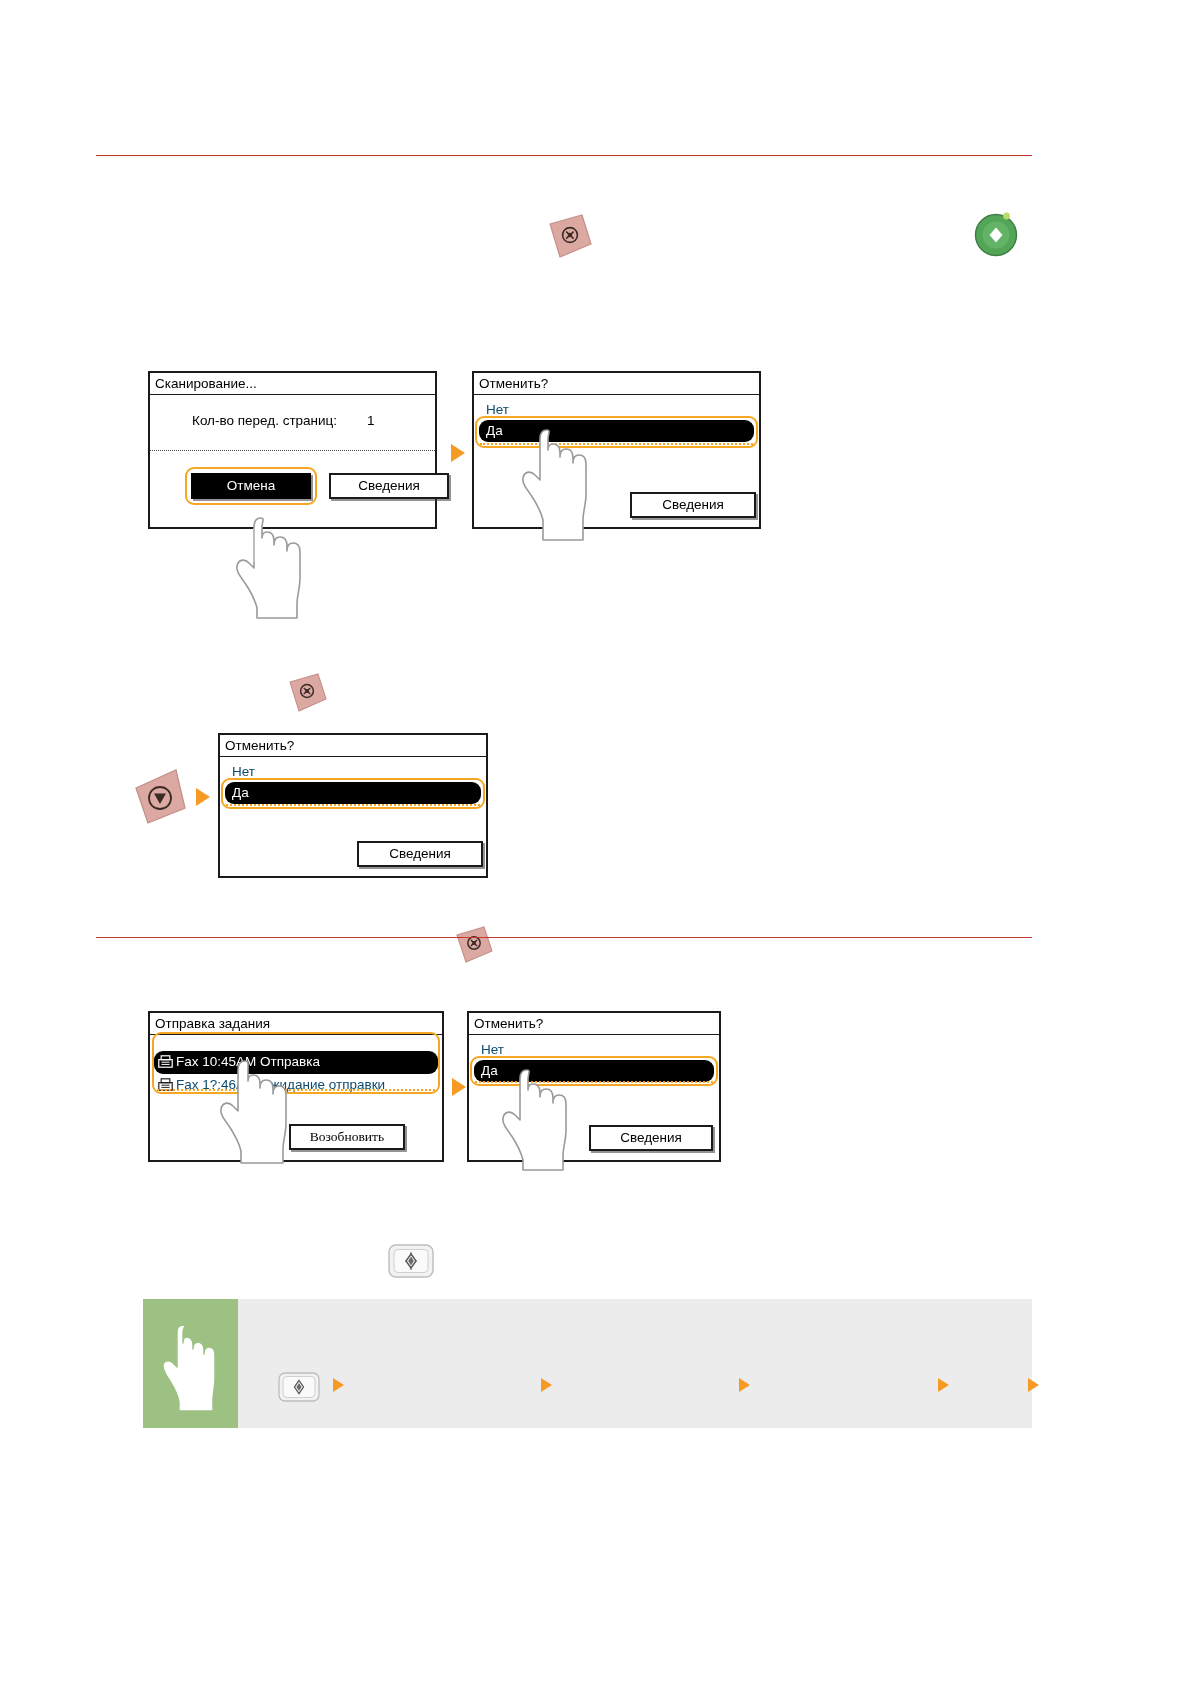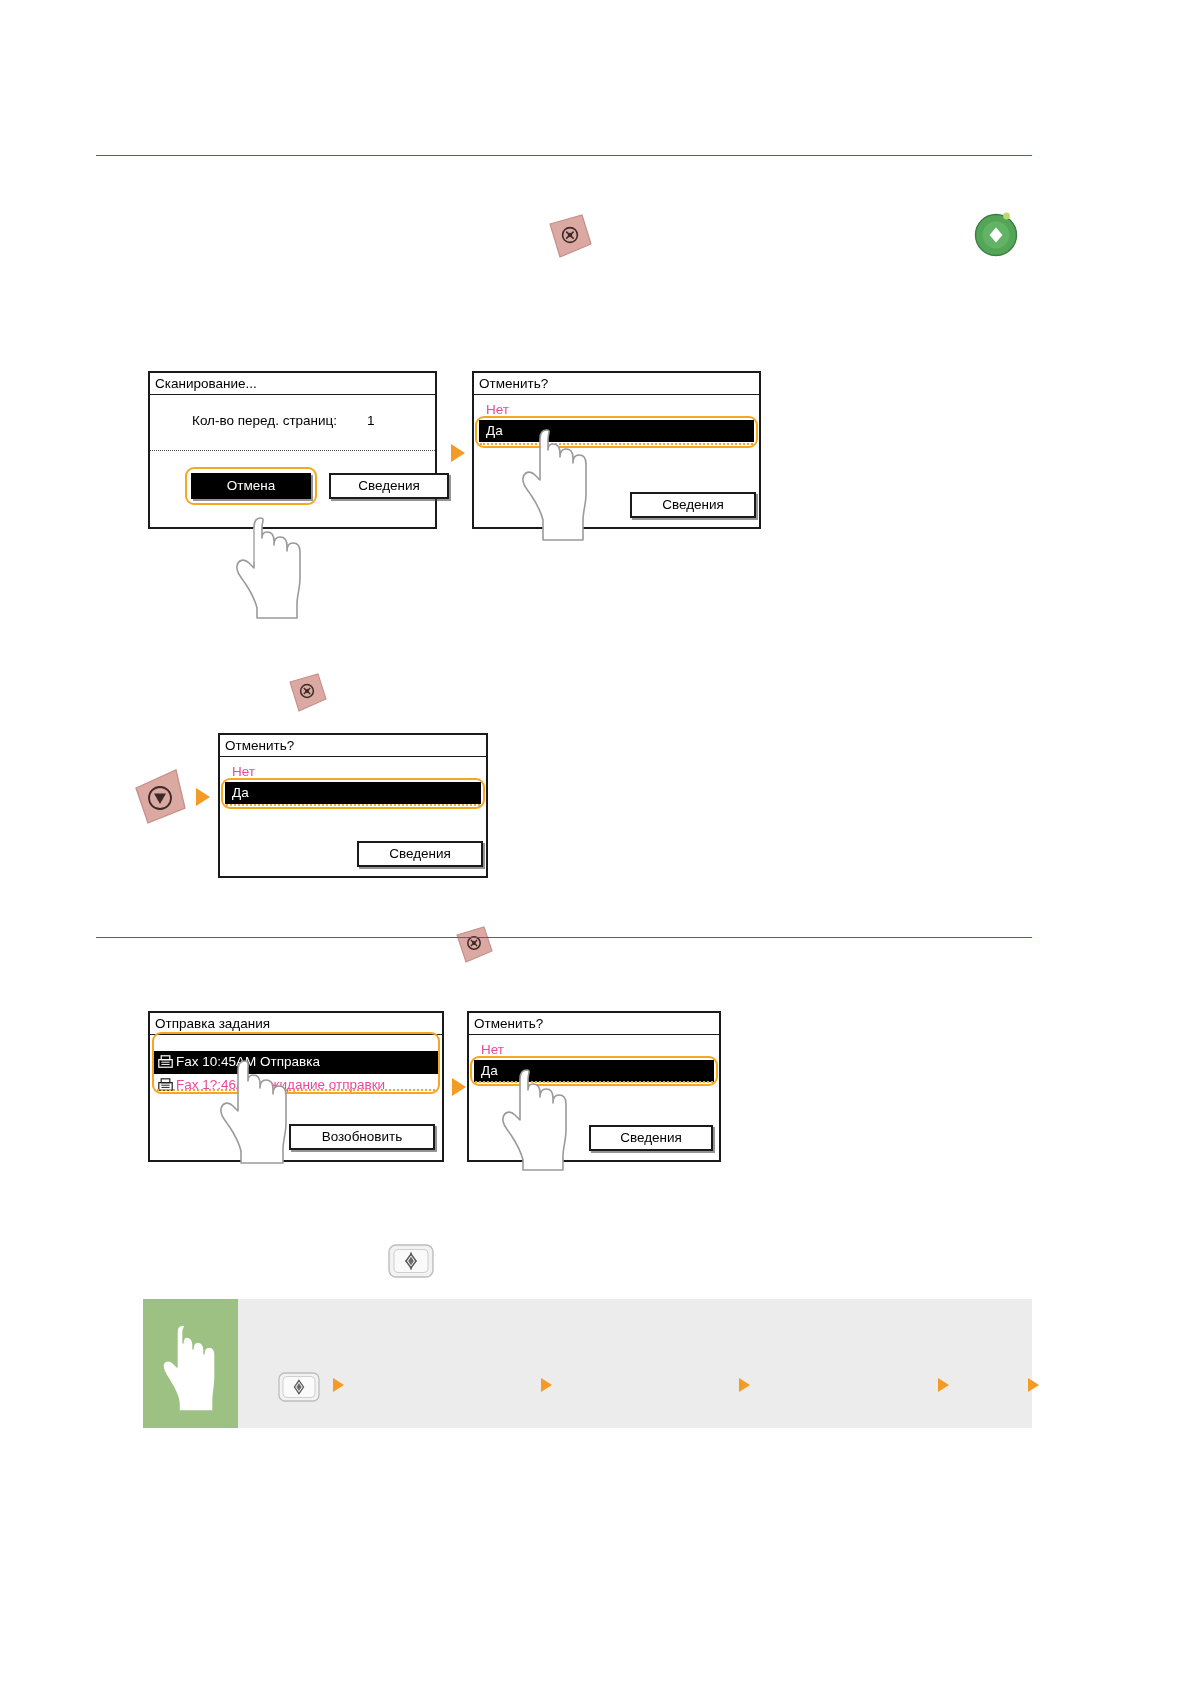--- a/index.html
+++ b/index.html
@@ -37,30 +37,31 @@
   }
   .lcd.sans .title, .lcd.sans .row, .lcd.sans .btn, .lcd.sans .opt{
     font-family:"Liberation Sans", sans-serif;
   }
   .lcd .body{position:relative;}
 
   
   .opt{
     font-size:13.5px;
     padding:2px 6px 2px 12px;
-    color:#ec4899;
+    color:#0c4a6e;
     white-space:nowrap;
     line-height:1.3;
     box-sizing:border-box;
   }
   .opt.sel{
     background:#000;color:#fff;
     margin:0 5px;
     padding-left:7px;
     position:relative;
+    border-radius:9px;
   }
   .sel-ring{
     position:absolute;
     border:2px solid #f5a623;
     border-radius:9px;
     box-sizing:border-box;
     pointer-events:none;
   }
   .sel-ring.dotted-bottom:after{
     content:"";position:absolute;left:3px;right:3px;bottom:1px;
@@ -277,21 +278,21 @@
             <svg width="15" height="13" viewBox="0 0 15 13">
               <rect x="0.8" y="4.6" width="13.4" height="7.6" fill="none" stroke="#222" stroke-width="1.2"></rect>
               <rect x="3.2" y="0.8" width="8.6" height="4" fill="none" stroke="#222" stroke-width="1.2"></rect>
               <path d="M3.4 7.2 H11.6 M3.4 9.4 H11.6" stroke="#222" stroke-width="1"></path>
             </svg>
           </span><span>Fax 1?:46AM Ожидание отправки</span>
         </div>
       </div>
       <div class="sel-ring dotted-bottom" style="left:2px;right:2px;top:-3px;height:62px;"></div>
     </div>
-    <div class="btn" style="left:139px;top:111px;width:146px;height:26px;">Возобновить</div>
+    <div class="btn" style="left:139px;top:111px;width:116px;height:26px;font-family:Liberation Serif, serif;">Возобновить</div>
   </div>
 
   <div class="hand" style="left:215px;top:1055px;">
     <svg width="86" height="110" viewBox="0 0 86 110">
       <g fill="#ffffff" stroke="#9a9a9a" stroke-width="1.6" stroke-linejoin="round" stroke-linecap="round">
         <path d="M30 6 C25 6 23 10 23 15 L23 56 L18 51 C13 46 7 48 6 54 C5 59 9 64 14 71
                  C20 80 24 88 26 96 L26 108 L68 108 L68 94 C68 86 71 78 71 68 L71 40
                  C71 34 68 31 64 31 C60 31 58 34 58 39 L58 34 C58 28 55 25 51 25
                  C47 25 45 28 45 33 L45 29 C45 23 42 20 38 20 C35 20 33 22 33 26
                  L33 15 C33 10 34 6 30 6 Z"></path>

